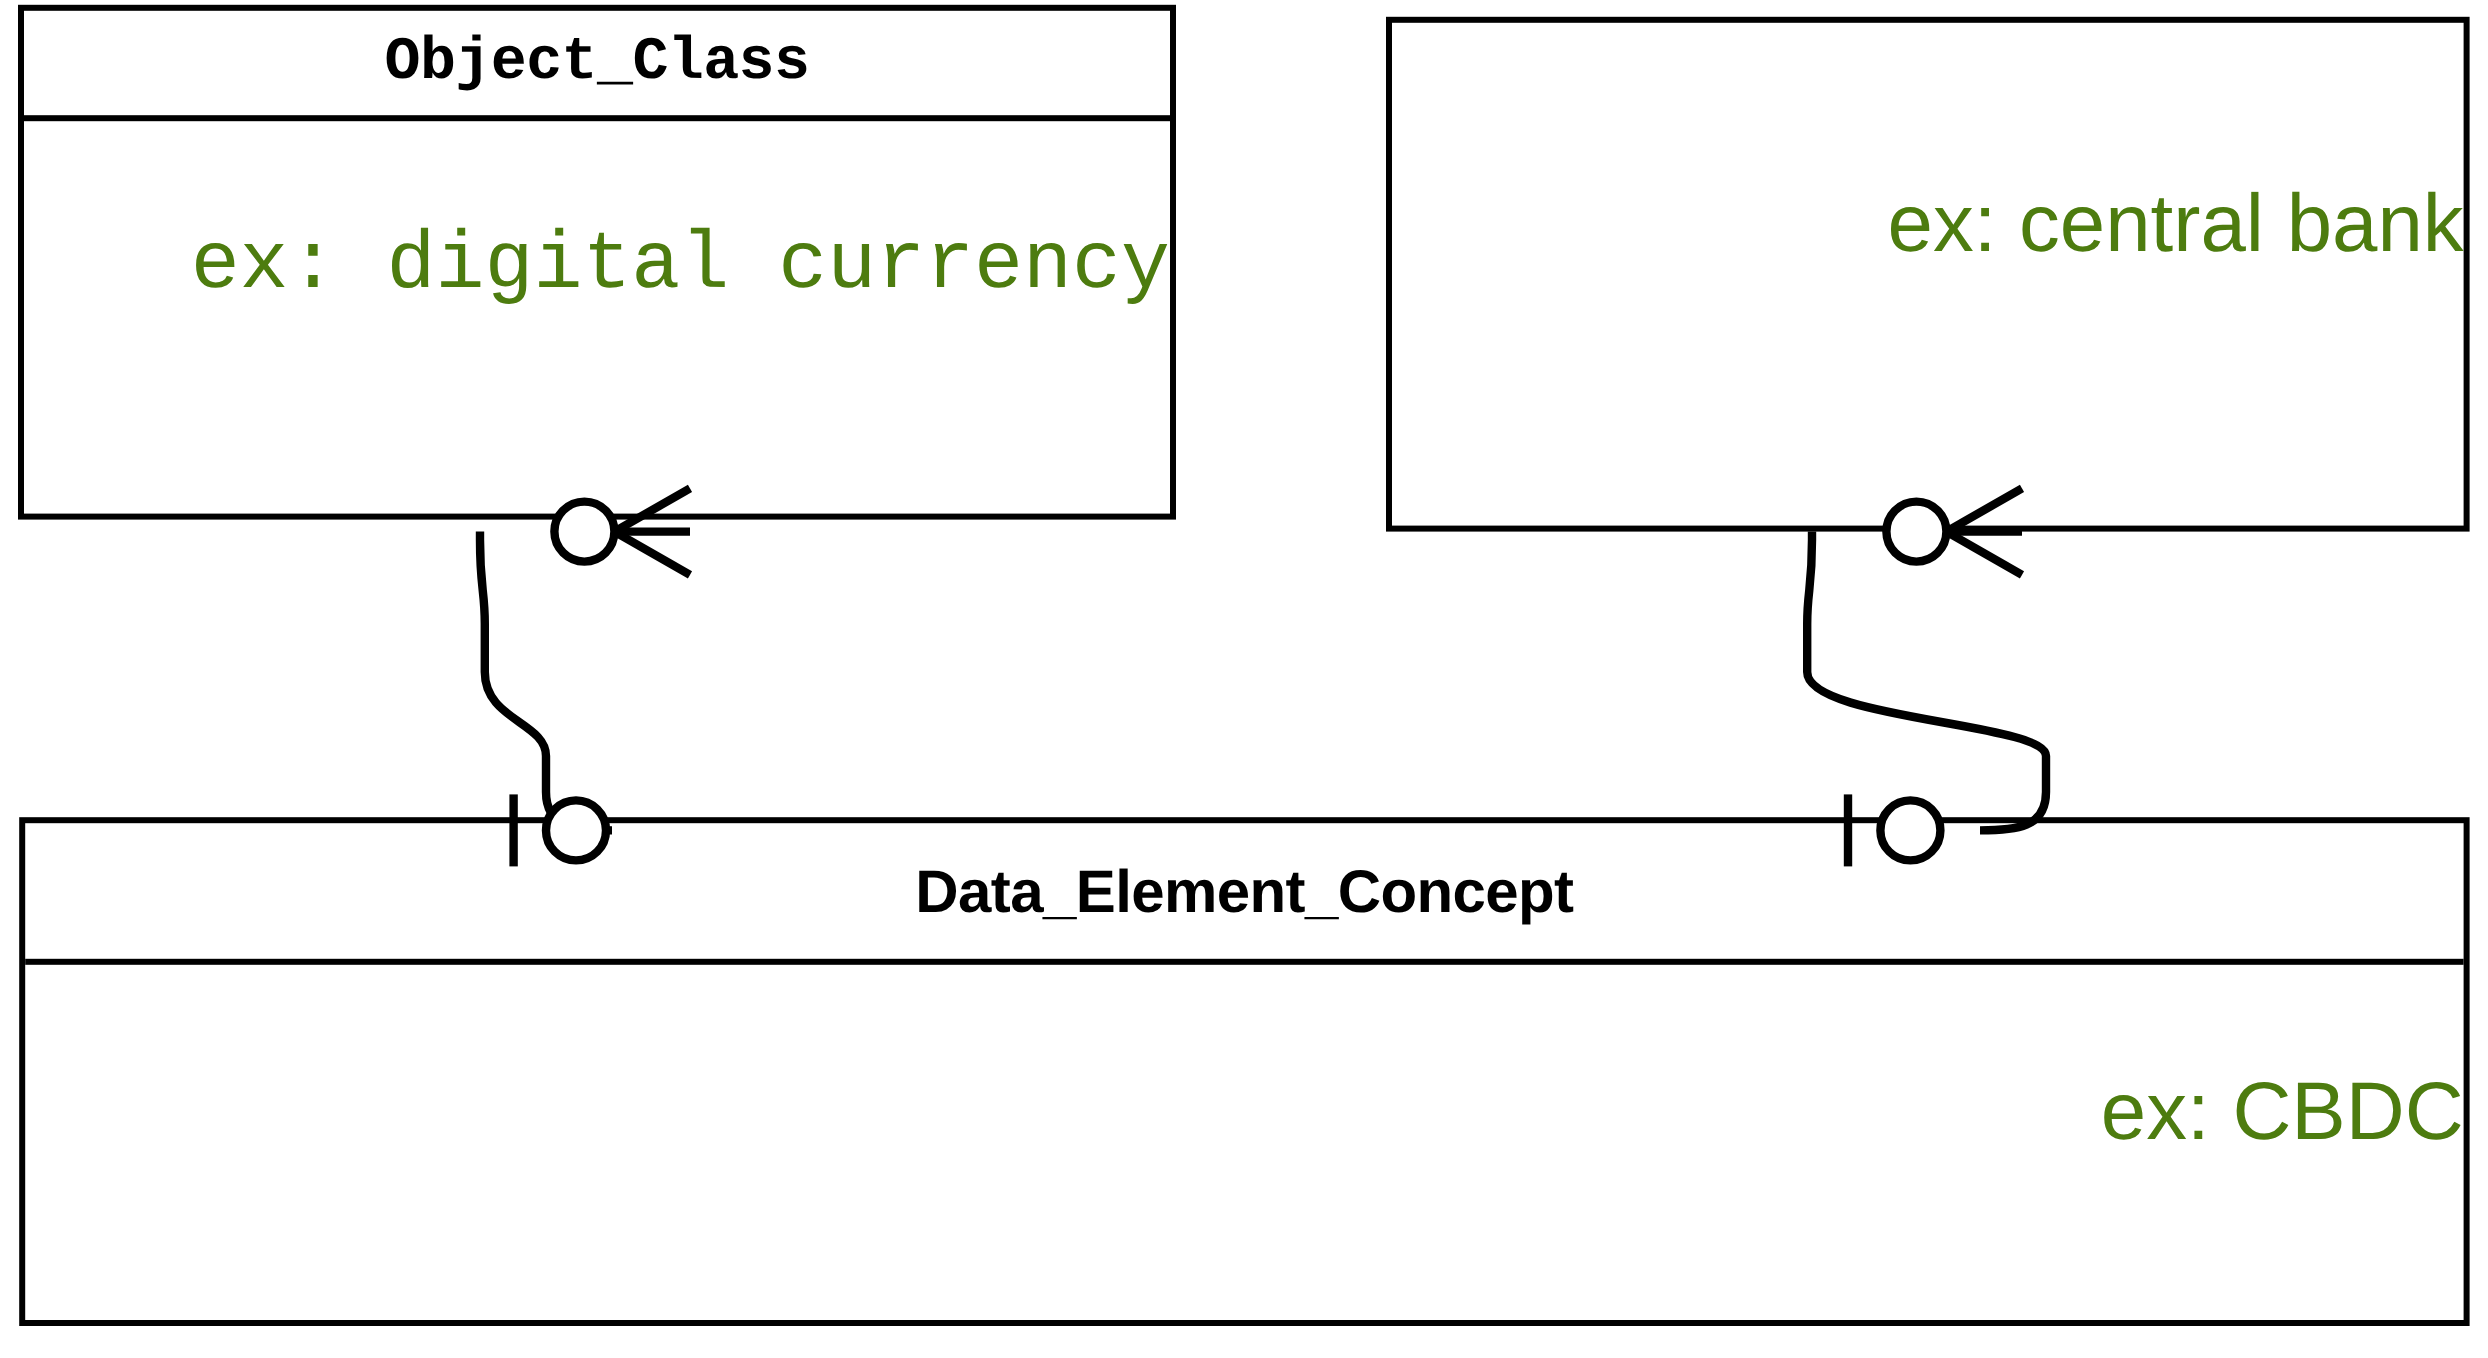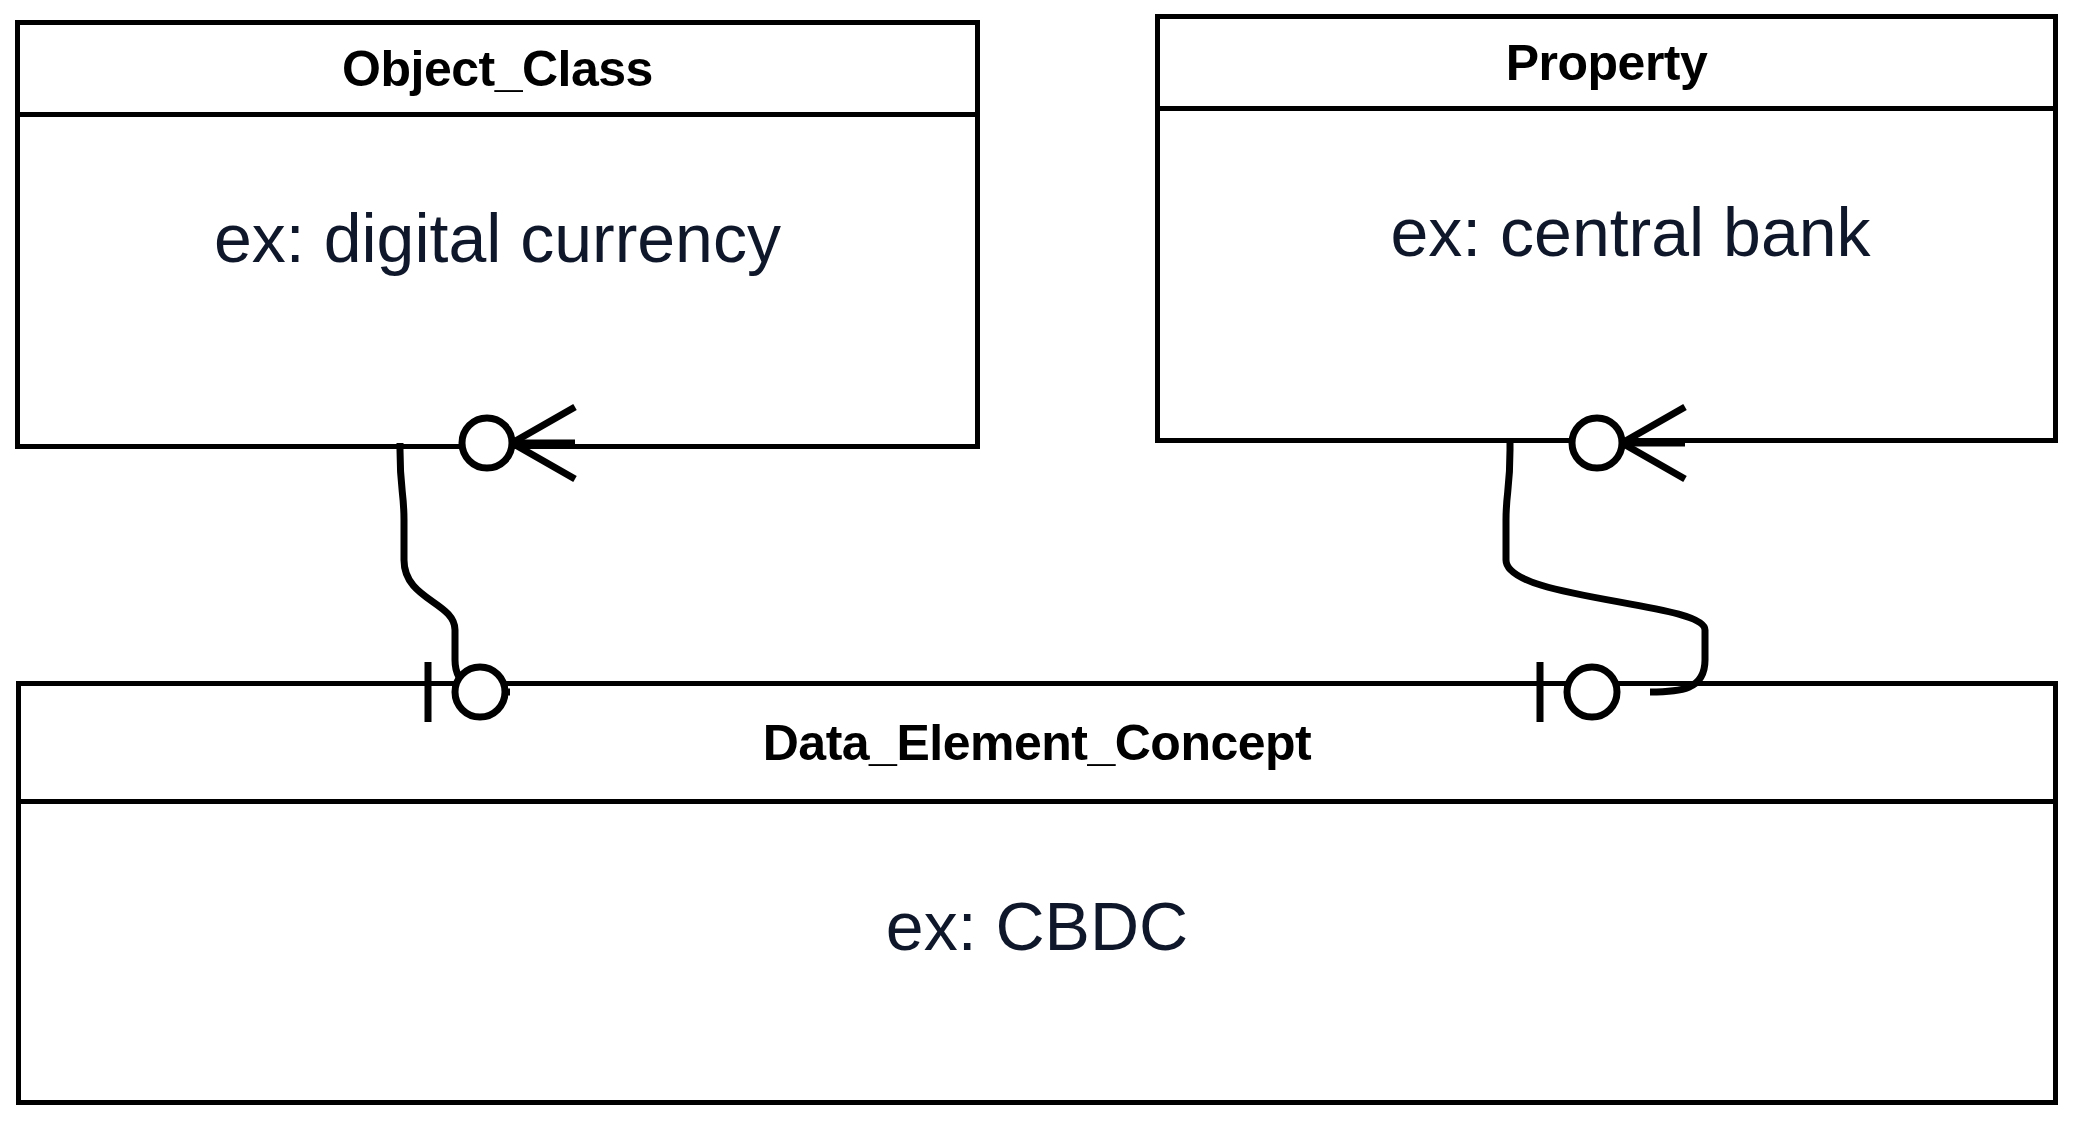--- a/index.html
+++ b/index.html
@@ -30,28 +30,29 @@
     align-items: center;
     justify-content: center;
     font-weight: bold;
     color: #000000;
     letter-spacing: -0.5px;
   }
   .entity-body {
     flex: 1;
     display: flex;
     align-items: center;
-    justify-content: center;
-    color: #0f172a;
+    justify-content: flex-end;
+    color: #4d7c0f;
   }
   #box-object-class {
     left: 15px;
-    top: 20px;
+    top: 4px;
     width: 965px;
     height: 429px;
+    font-family: Liberation Mono, monospace;
   }
   #box-object-class .entity-header {
     height: 92px;
     font-size: 50px;
   }
   #box-object-class .entity-body {
     font-size: 68px;
     padding-bottom: 86px;
   }
   #box-property {
@@ -116,23 +117,20 @@
   <div class="entity-box" id="box-object-class">
     <div class="entity-header">
       <span>Object_Class</span>
     </div>
     <div class="entity-body">
       <span>ex: digital currency</span>
     </div>
   </div>
 
   <div class="entity-box" id="box-property">
-    <div class="entity-header">
-      <span>Property</span>
-    </div>
     <div class="entity-body">
       <span>ex: central bank</span>
     </div>
   </div>
 
   <div class="entity-box" id="box-data-element-concept">
     <div class="entity-header">
       <span>Data_Element_Concept</span>
     </div>
     <div class="entity-body">

